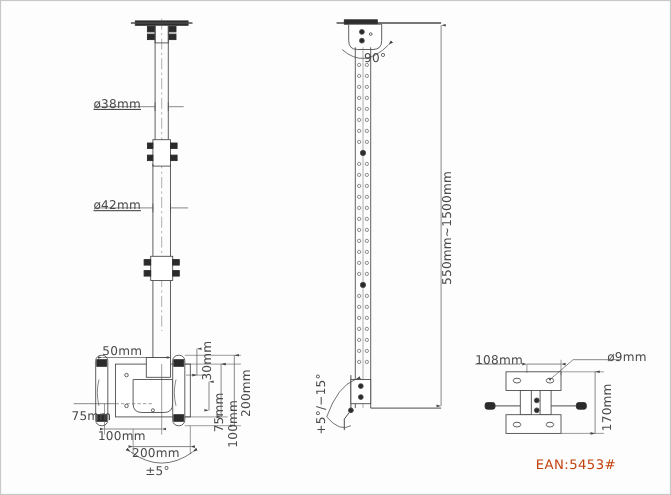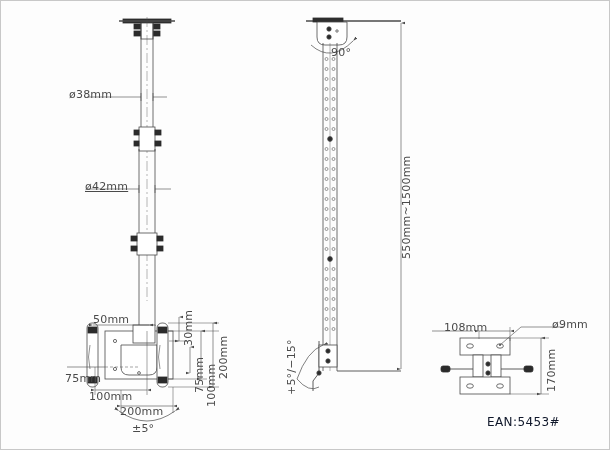--- a/index.html
+++ b/index.html
@@ -26,21 +26,21 @@
   }
   .lbl {
     position: absolute;
     font-family: "DejaVu Sans", "Liberation Sans", sans-serif;
     font-size: 11px;
     color: #4a4a4a;
     white-space: nowrap;
     letter-spacing: 0.2px;
     line-height: 1;
   }
-  .lbl.ean { font-size: 12px; color: #0f172a; letter-spacing: 0.4px; }
+  .lbl.ean { font-size: 12px; color: #c2410c; letter-spacing: 0.4px; }
   .rot90 { transform: rotate(-90deg); transform-origin: 0 0; }
 </style>
 </head>
 <body>
 
 <div id="sheet">
 
   <svg width="610" height="450" viewBox="0 0 610 450">
     <defs>
       <marker id="arrL" markerWidth="8" markerHeight="6" refX="7" refY="3" orient="auto">
@@ -273,21 +273,21 @@
         <line x1="520" y1="326" x2="562" y2="326" stroke-width="0.6"></line>
 
         <line x1="540" y1="337" x2="540" y2="393" stroke-width="0.6" marker-start="url(#arrU)" marker-end="url(#arrD)"></line>
         <line x1="509" y1="337" x2="548" y2="337" stroke-width="0.5"></line>
         <line x1="509" y1="393" x2="548" y2="393" stroke-width="0.5"></line>
       </g>
 
     </g>
   </svg>
 
-  <div class="lbl" style="left:68px; top:88px;">ø38mm</div>
+  <div class="lbl" style="left:84px; top:88px;text-decoration:underline;">ø38mm</div>
 
   <div class="lbl" style="left:84px; top:180px;text-decoration:underline;">ø42mm</div>
 
   <div class="lbl" style="left:92px; top:313px;">50mm</div>
 
   <div class="lbl rot90" style="left:182px; top:345px;">30mm</div>
 
   <div class="lbl" style="left:64px; top:372px;">75mm</div>
 
   <div class="lbl" style="left:88px; top:390px;">100mm</div>
@@ -301,21 +301,21 @@
   <div class="lbl rot90" style="left:205px; top:406px;">100mm</div>
 
   <div class="lbl rot90" style="left:217px; top:378px;">200mm</div>
 
   <div class="lbl" style="left:330px; top:46px;text-align:center;">90°</div>
 
   <div class="lbl rot90" style="left:400px; top:258px;">550mm~1500mm</div>
 
   <div class="lbl rot90" style="left:285px; top:394px;">+5°/−15°</div>
 
-  <div class="lbl" style="left:431px; top:321px;margin-left:12px;">108mm</div>
+  <div class="lbl" style="left:431px; top:321px;">108mm</div>
 
   <div class="lbl" style="left:551px; top:318px;">ø9mm</div>
 
   <div class="lbl rot90" style="left:545px; top:391px;">170mm</div>
 
   <div class="lbl ean" style="left:486px; top:415px;">EAN:5453#</div>
 
 </div>
 
 </body></html>

